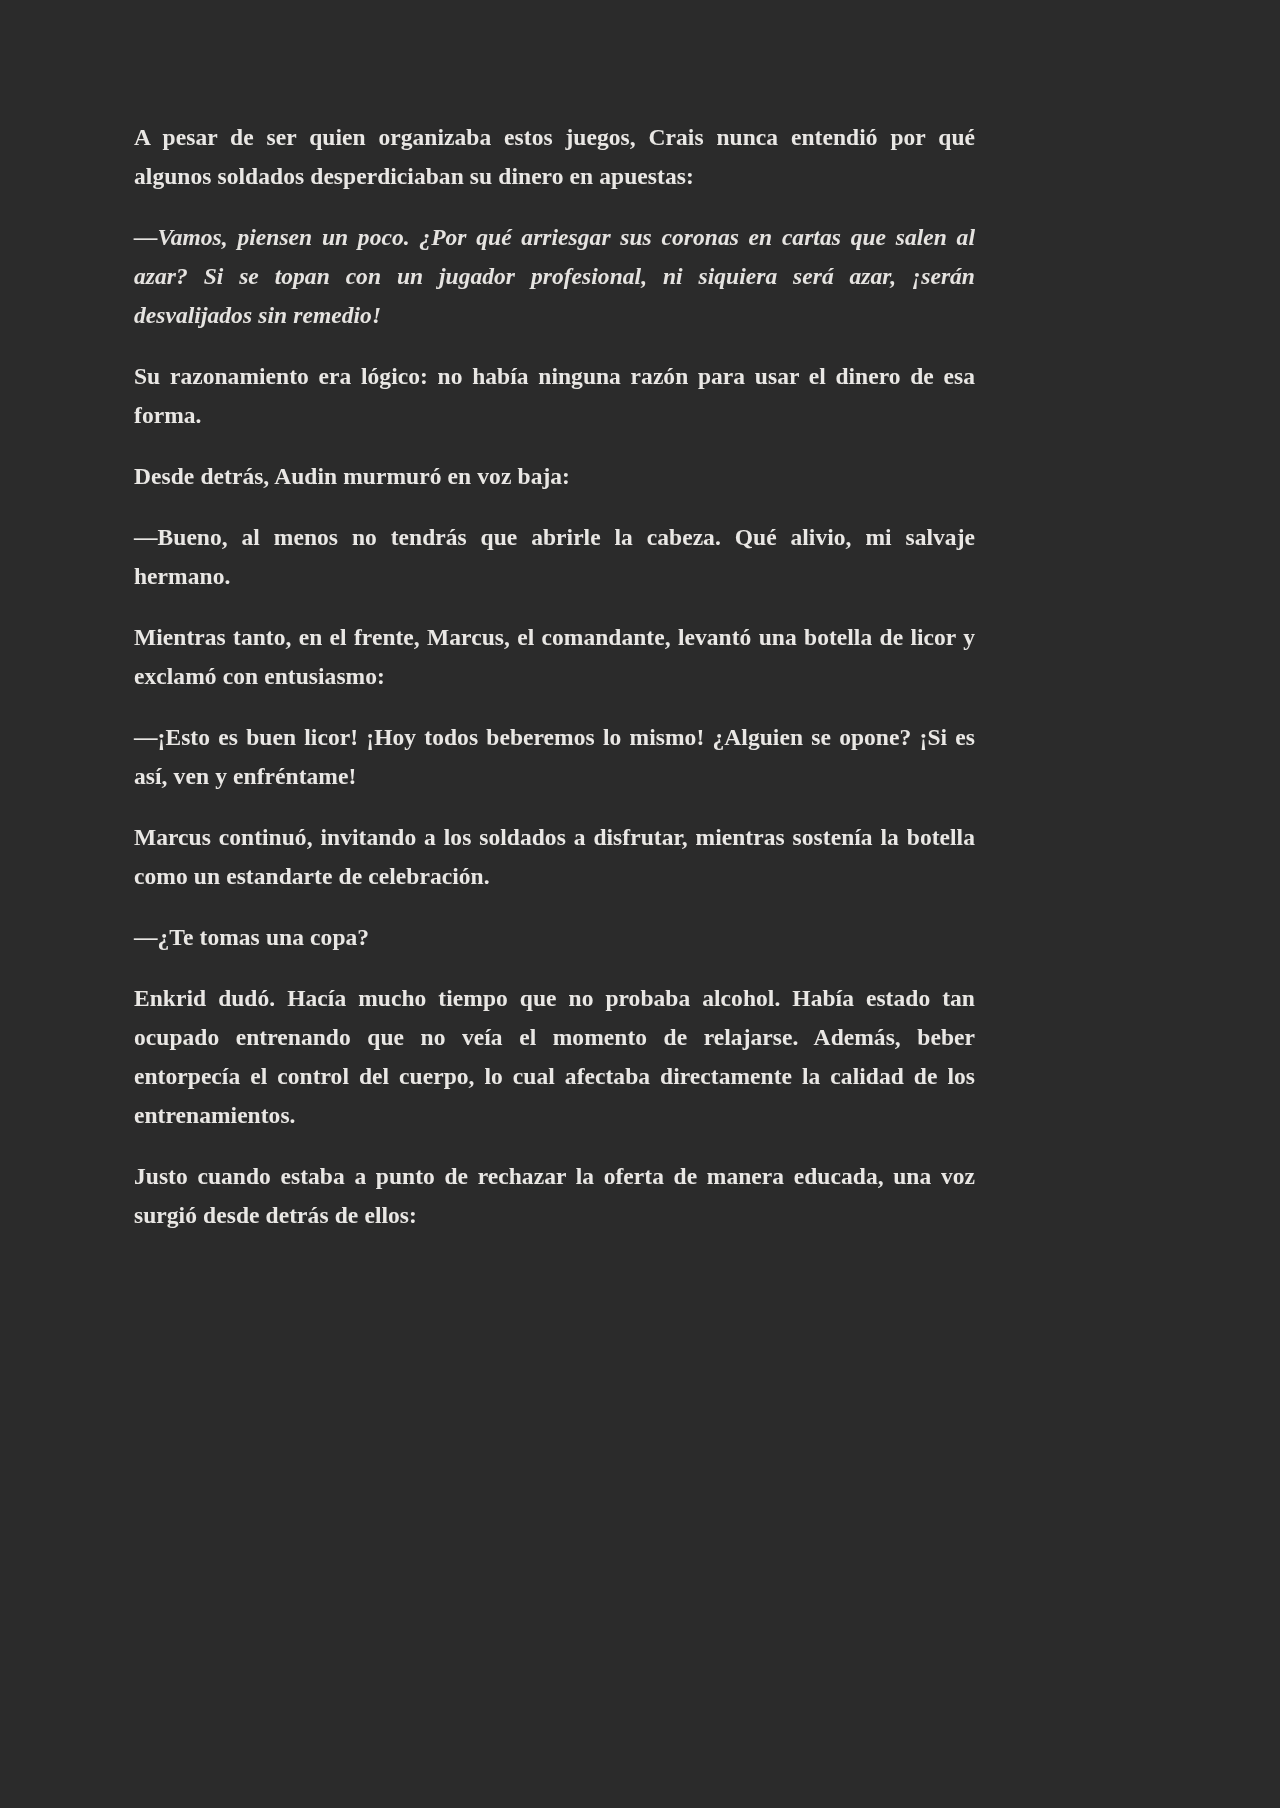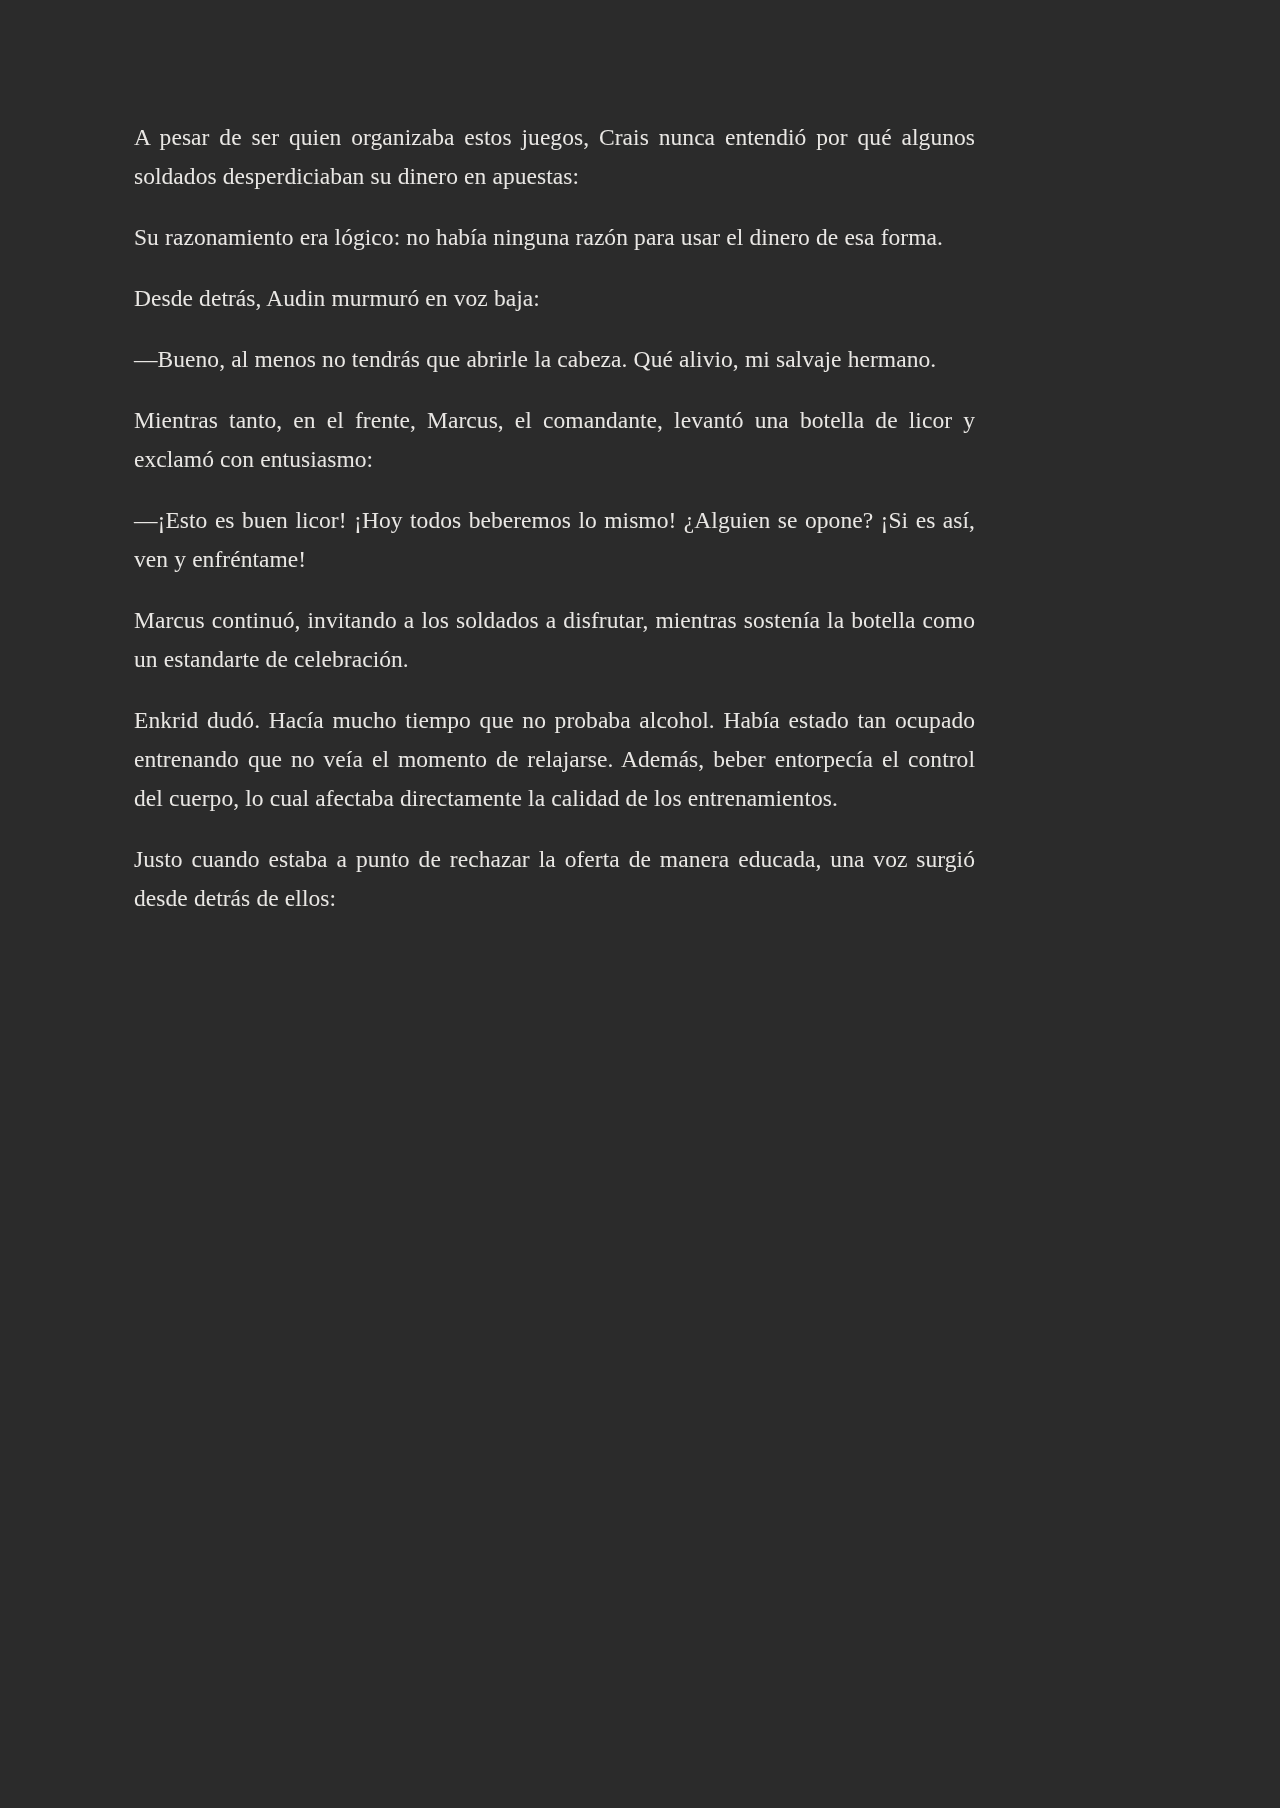--- a/index.html
+++ b/index.html
@@ -44,40 +44,42 @@
     font-style: italic;
     color: #e5e3e0;
   }
   p.para.last-line-left {
     text-align-last: left;
   }
 </style>
 </head>
 <body style="background: rgb(43, 43, 43);">
 
-<div class="page" style="background: rgb(43, 43, 43);">
+<div class="page" style="background: rgb(43, 43, 43); font-weight: bold;">
   <article class="content">
 
     <p class="para last-line-left">A pesar de ser quien organizaba estos juegos, Crais nunca entendió por qué algunos soldados desperdiciaban su dinero en apuestas:</p>
 
+    <p class="para italic last-line-left">—Vamos, piensen un poco. ¿Por qué arriesgar sus coronas en cartas que salen al azar? Si se topan con un jugador profesional, ni siquiera será azar, ¡serán desvalijados sin remedio!</p>
 
     <p class="para last-line-left">Su razonamiento era lógico: no había ninguna razón para usar el dinero de esa forma.</p>
 
 
     <p class="para last-line-left">Desde detrás, Audin murmuró en voz baja:</p>
 
     <p class="para last-line-left">—Bueno, al menos no tendrás que abrirle la cabeza. Qué alivio, mi salvaje hermano.</p>
 
     <p class="para last-line-left">Mientras tanto, en el frente, Marcus, el comandante, levantó una botella de licor y exclamó con entusiasmo:</p>
 
     <p class="para last-line-left">—¡Esto es buen licor! ¡Hoy todos beberemos lo mismo! ¿Alguien se opone? ¡Si es así, ven y enfréntame!</p>
 
 
     <p class="para last-line-left">Marcus continuó, invitando a los soldados a disfrutar, mientras sostenía la botella como un estandarte de celebración.</p>
 
 
+    <p class="para last-line-left">—¿Te tomas una copa?</p>
 
     <p class="para last-line-left">Enkrid dudó. Hacía mucho tiempo que no probaba alcohol. Había estado tan ocupado entrenando que no veía el momento de relajarse. Además, beber entorpecía el control del cuerpo, lo cual afectaba directamente la calidad de los entrenamientos.</p>
 
     <p class="para last-line-left">Justo cuando estaba a punto de rechazar la oferta de manera educada, una voz surgió desde detrás de ellos:</p>
 
   </article>
 </div>
 
 </body></html>

